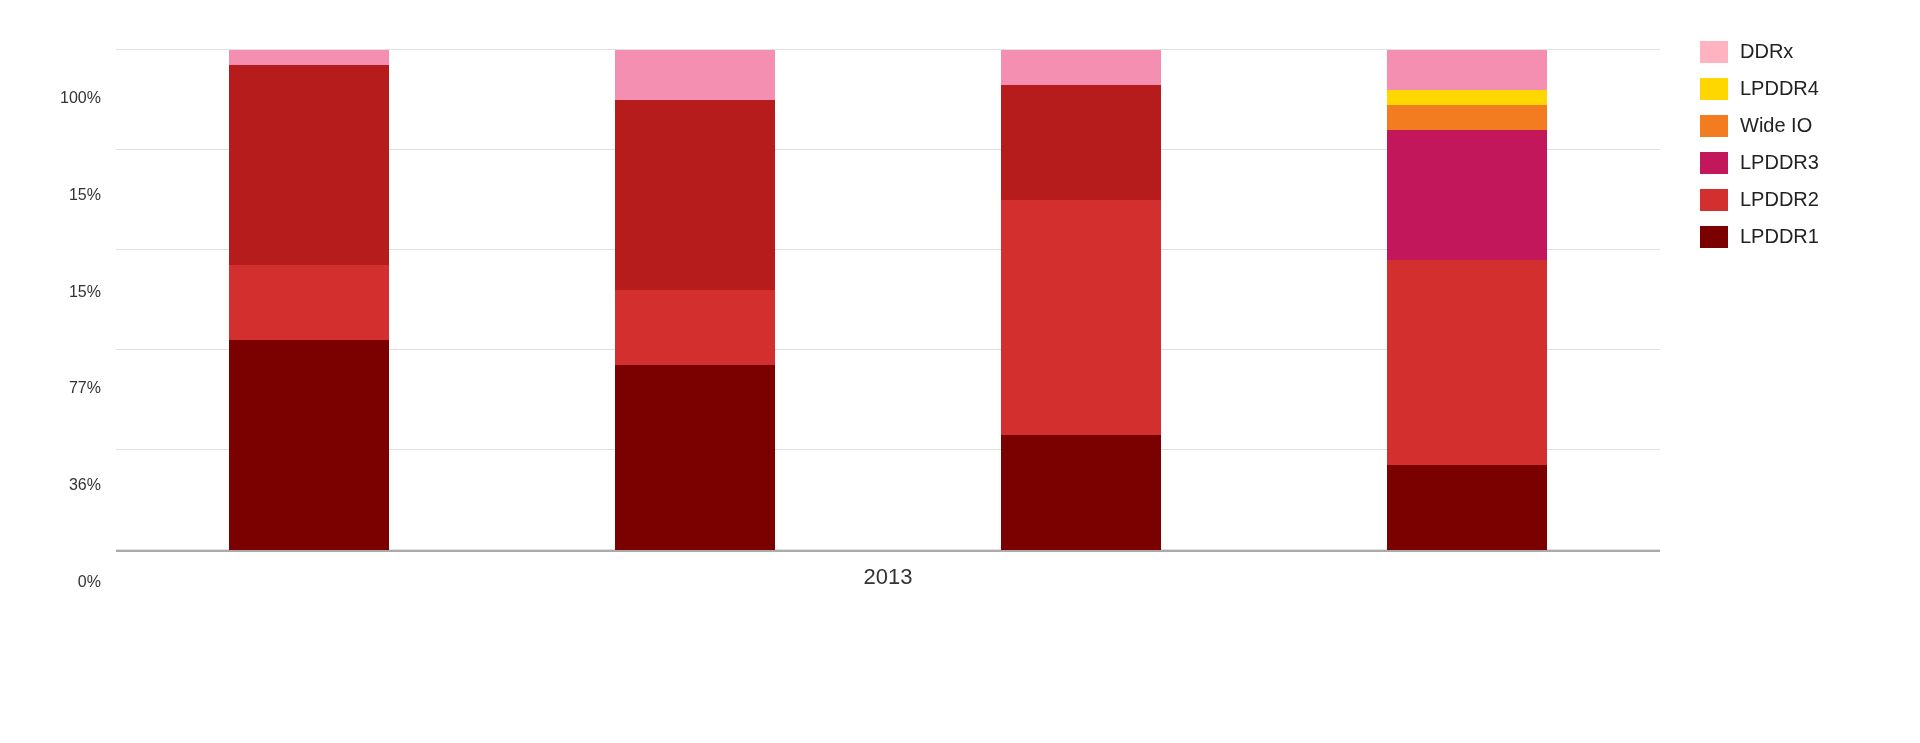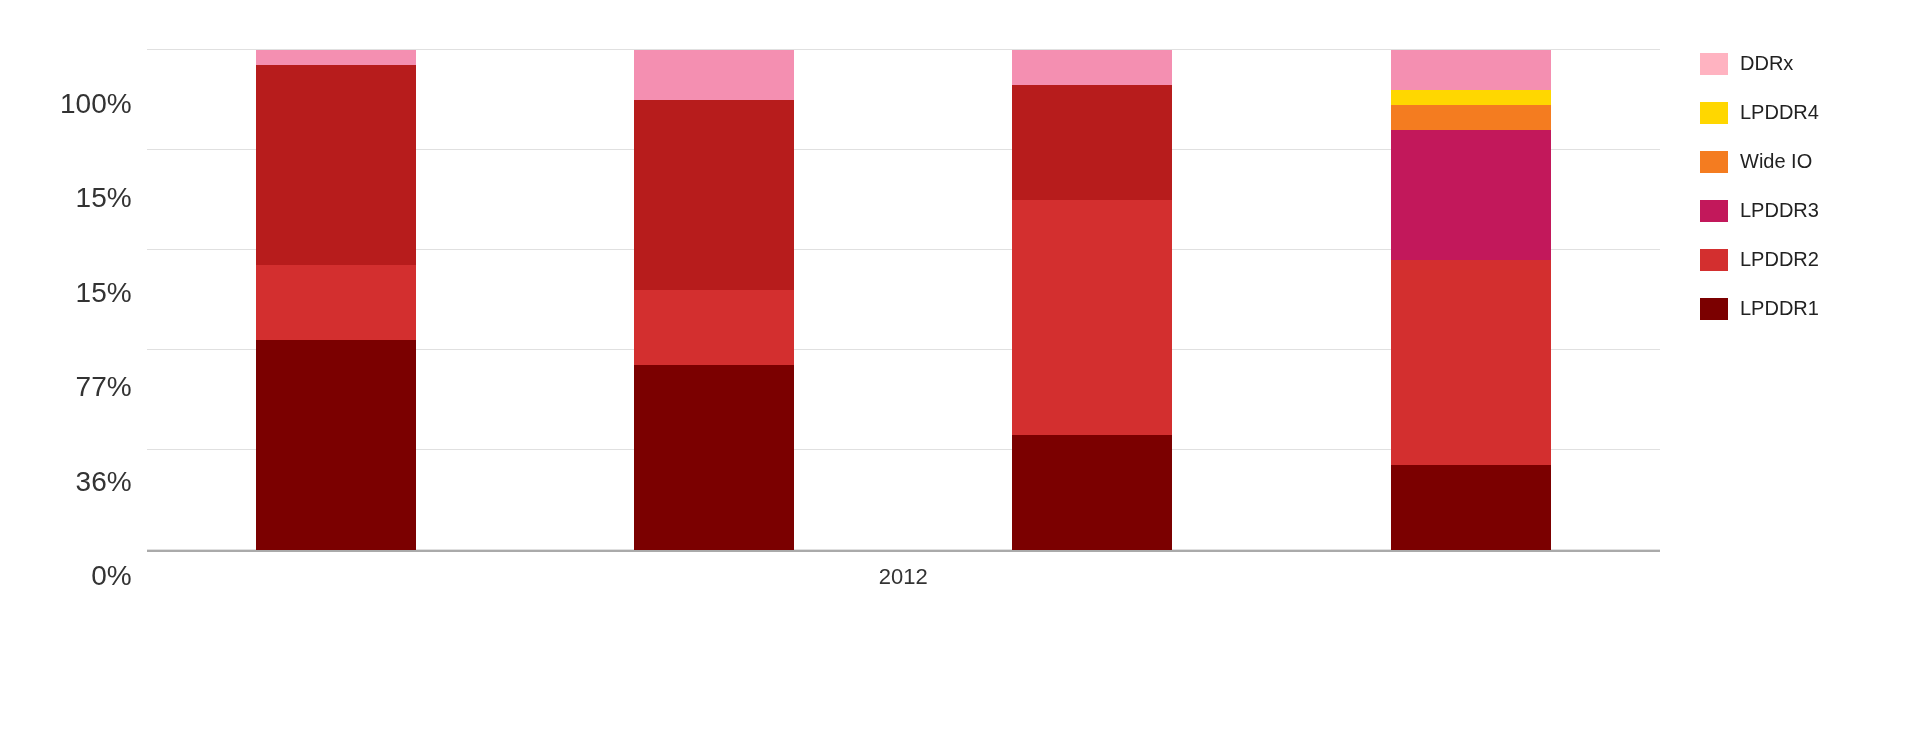--- a/index.html
+++ b/index.html
@@ -49,21 +49,21 @@
       flex-direction: column;
       justify-content: space-between;
       align-items: flex-end;
       height: 500px;
       padding-right: 15px;
       padding-bottom: 0;
       position: relative;
       top: 0;
     }
     .y-label {
-      font-size: 28px;
+      font-size: 16px;
       color: #333;
       line-height: 1;
     }
     .bars-and-xaxis {
       flex: 1;
       display: flex;
       flex-direction: column;
       position: relative;
     }
     .bars-row {
@@ -131,21 +131,20 @@
       gap: 14px;
       padding-left: 40px;
       padding-top: 10px;
       min-width: 200px;
     }
     .legend-item {
       display: flex;
       flex-direction: row;
       align-items: center;
       gap: 12px;
-      margin-top: 12px;
     }
     .legend-color {
       width: 28px;
       height: 22px;
       flex-shrink: 0;
     }
     .legend-label {
       font-size: 20px;
       color: #222;
     }
@@ -218,21 +217,21 @@
                   <div class="bar-segment" style="background-color: rgb(194, 24, 91); height: 130px;"></div>
                   <div class="bar-segment" style="background-color: rgb(244, 124, 32); height: 25px;"></div>
                   <div class="bar-segment" style="background-color: rgb(255, 215, 0); height: 15px;"></div>
                   <div class="bar-segment" style="background-color: rgb(244, 143, 177); height: 40px;"></div>
                 </div>
               </div>
             </div>
           </div>
         <div class="x-axis-row">
 
-        <div class="x-label">2012</div>
+            <div class="x-label">2013</div>
           </div>
       </div>
     </div>
 
     <div class="legend">
 
     <div class="legend-item">
           <div class="legend-color" style="background-color: rgb(255, 179, 193);"></div>
           <span class="legend-label">DDRx</span>
         </div>

